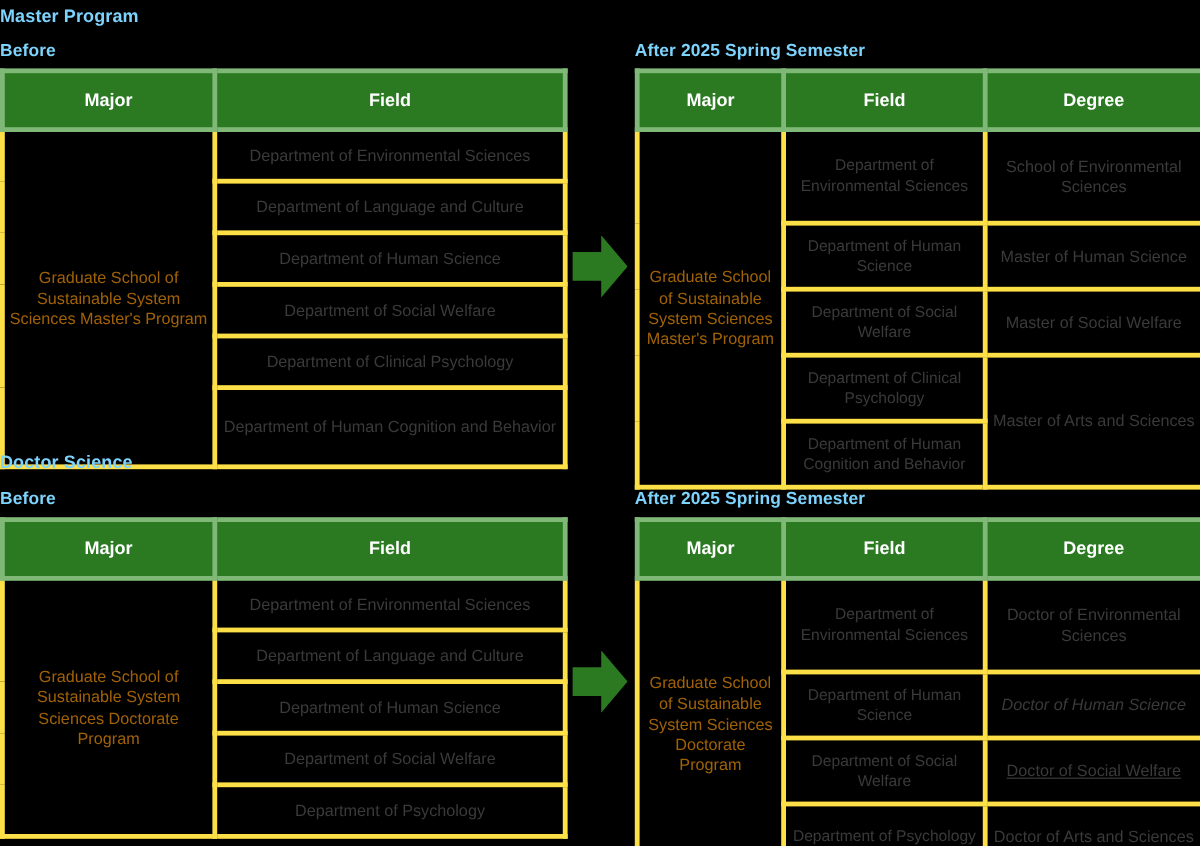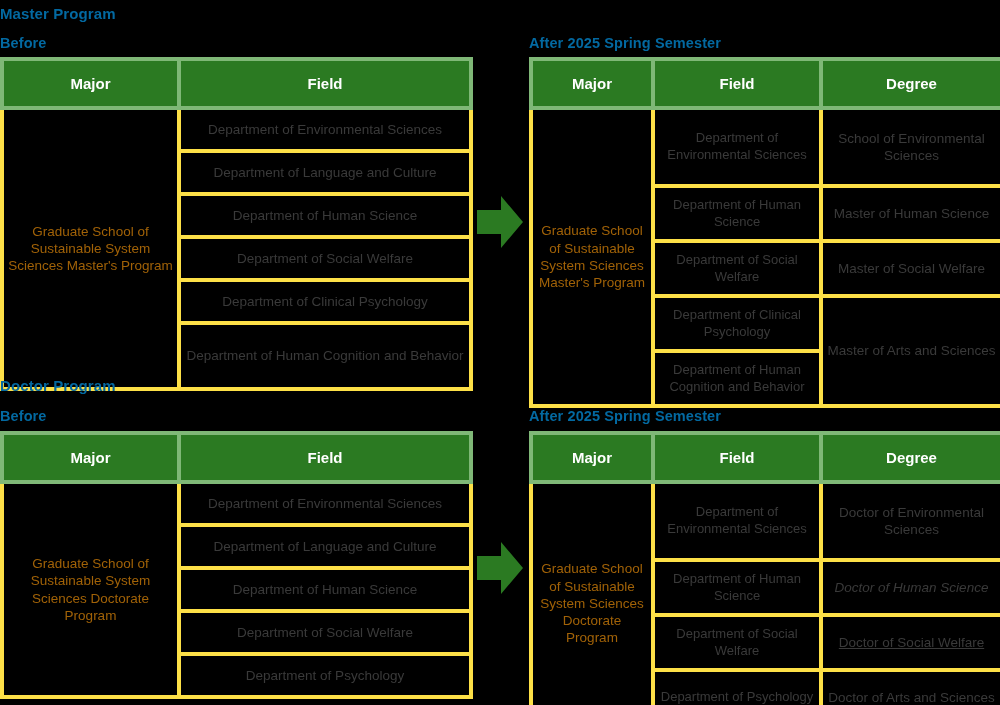--- a/index.html
+++ b/index.html
@@ -21,21 +21,21 @@
     left: 0; top: 0;
     width: 1000px;
     height: 705px;
   }
 
   
   .caption {
     position: absolute;
     font-weight: bold;
     font-size: 14.5px;
-    color: #0369a1;
+    color: #7dd3fc;
     letter-spacing: 0.1px;
     white-space: nowrap;
     line-height: 1;
   }
   .caption-prog { font-size: 15px; }
 
   
   .tbl {
     position: absolute;
     border-collapse: collapse;
@@ -182,21 +182,21 @@
       <tr>
         <td class="narrow" style="height:51px;">Department of Clinical Psychology</td>
         <td rowspan="2">Master of Arts and Sciences</td>
       </tr>
       <tr>
         <td class="narrow" style="height:51px;">Department of Human Cognition and Behavior</td>
       </tr>
     </tbody>
   </table>
 
-  <div class="caption caption-prog" style="left:0px; top:378px;">Doctor Program</div>
+  <div class="caption caption-prog" style="left:0px; top:378px;">Doctor Science</div>
 
   <div class="caption" style="left:0px; top:409px;">Before</div>
 
   <div class="caption" style="left:529px; top:409px;">After 2025 Spring Semester</div>
 
   <table class="tbl" id="tbl-doctor-before">
     <colgroup>
         <col class="c-major">
         <col class="c-field">
       </colgroup>

